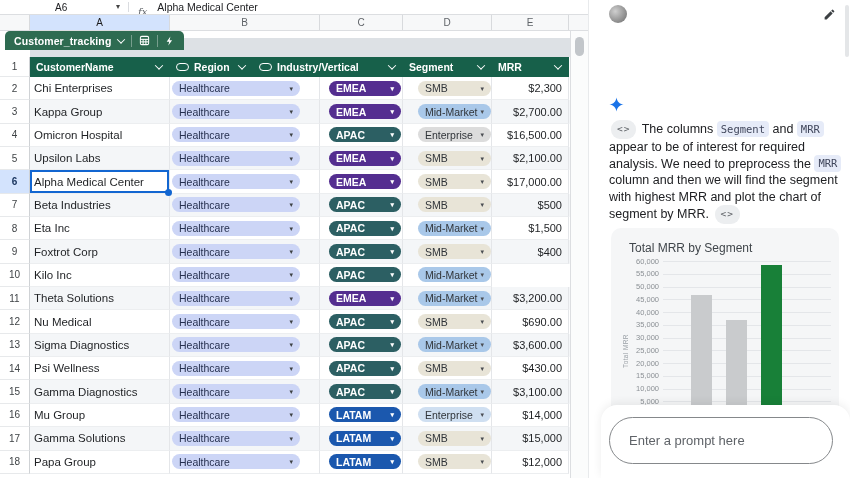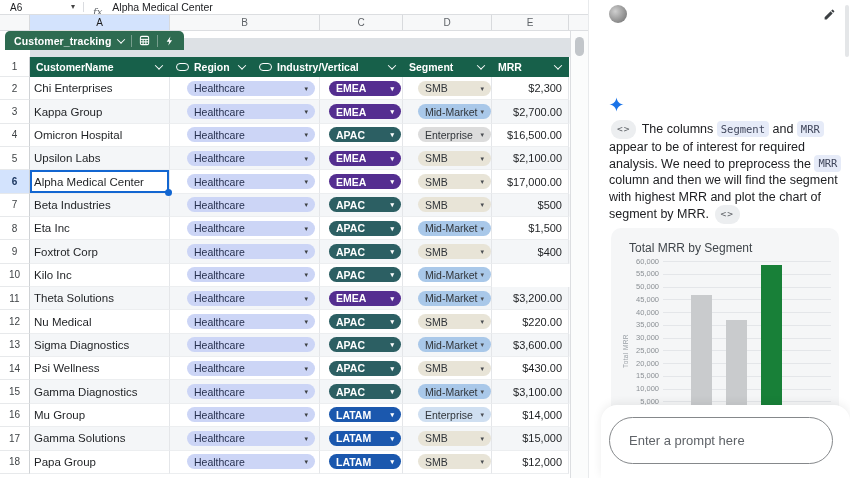--- a/index.html
+++ b/index.html
@@ -2,21 +2,21 @@
 <html style="--tab-green: #2e6b51; --header-green: #17604a; --selection-blue: #1266d1; --selected-bg: #d3e3fd; --band-gray: #dde1e5; --pill-industry: #ccd5f6; --pill-emea: #542e90; --pill-apac: #2c5f63; --pill-latam: #1b58ae; --pill-smb: #e8e4d7; --pill-mid: #a9c8e9; --pill-ent-gray: #dcdcdc; --pill-ent-blue: #cfdff1; --chart-green: #188038; --chart-gray: #c9cbcd; --chip-bg: #e6ebf8;"><head>
 <meta charset="utf-8">
 <style>
   html,body{margin:0;padding:0;}
   body{width:850px;height:478px;position:relative;overflow:hidden;background:#fff;
        font-family:"Liberation Sans",sans-serif;-webkit-font-smoothing:antialiased;}
   
   .sheet{position:absolute;left:0;top:0;width:588px;height:478px;background:#fff;}
   .fbar{position:absolute;left:0;top:0;width:588px;height:14px;display:flex;align-items:center;
         font-size:10px;color:#202124;background:#fff;}
-  .namebox{width:83px;display:flex;align-items:center;height:100%;}
+  .namebox{width:83px;display:flex;align-items:center;height:100%;padding-left:45px;}
   .namebox .ref{margin-left:10px;}
   .tri{font-size:8px;color:#444;line-height:1;}
   .namebox .tri{margin-left:auto;margin-right:8px;}
   .vdiv{width:1px;height:10px;background:#dadce0;}
   .fx{font-family:"DejaVu Serif",serif;font-style:italic;color:#5f6368;margin-left:9px;font-size:10px;margin-top:8px;}
   .fval{margin-left:10px;font-size:10.5px;}
   .letters{position:absolute;left:0;top:14px;width:588px;height:17px;display:flex;
            background:#f7f8f9;border-top:1px solid #dcdee1;border-bottom:1px solid #dcdee1;box-sizing:border-box;}
   .letters .corner{width:30px;border-right:1px solid #d8dadd;box-sizing:border-box;}
   .lcell{display:flex;align-items:center;justify-content:center;font-size:10px;color:#5f6368;
@@ -50,21 +50,21 @@
   .ca.sel{background:#fff;box-shadow:inset 0 0 0 2px #1266d1;}
   .handle{position:absolute;right:-3px;bottom:-3px;width:7px;height:7px;border-radius:50%;
           background:#1266d1;z-index:3;}
   .cb{width:150px;}
   .cc{width:83px;}
   .cd{width:89px;}
   .ce{width:77px;justify-content:flex-end;padding-right:6px;font-size:11px;color:#1e2023;}
   .pill{height:15px;border-radius:8px;display:flex;align-items:center;justify-content:space-between;
         box-sizing:border-box;font-size:10.5px;}
   .pill .tri{font-size:7px;}
-  .pill-ind{width:128px;margin-left:17px;padding:0 7px;background:var(--pill-industry);color:#26304f;}
+  .pill-ind{width:128px;margin-left:2px;padding:0 7px;background:var(--pill-industry);color:#26304f;}
   .pill-ind .tri{color:#3d4043;}
   .pill-reg{width:72px;margin-left:9px;padding:0 7px;color:#fff;font-weight:700;}
   .pill-reg .tri{color:#fff;}
   .rg-EMEA{background:var(--pill-emea);}
   .rg-APAC{background:var(--pill-apac);}
   .rg-LATAM{background:var(--pill-latam);}
   .pill-seg{width:74px;margin-left:15px;padding:0 7px;color:#303439;}
   .pill-seg .tri{color:#4a4d52;}
   .pv-smb{background:var(--pill-smb);}
   .pv-mid{background:var(--pill-mid);}
@@ -449,21 +449,21 @@
               <span>APAC</span>
               <span class="tri">▾</span>
             </span>
           </div>
           <div class="cell cd">
             <span class="pill pill-seg pv-smb">
               <span>SMB</span>
               <span class="tri">▾</span>
             </span>
           </div>
-          <div class="cell ce">$220.00</div>
+          <div class="cell ce">$690.00</div>
         </div>
         <div class="row odd">
           <div class="gut">13</div>
           <div class="cell ca">
             <span>Sigma Diagnostics</span>
           </div>
           <div class="cell cb">
             <span class="pill pill-ind">
               <span>Healthcare</span>
               <span class="tri">▾</span>

